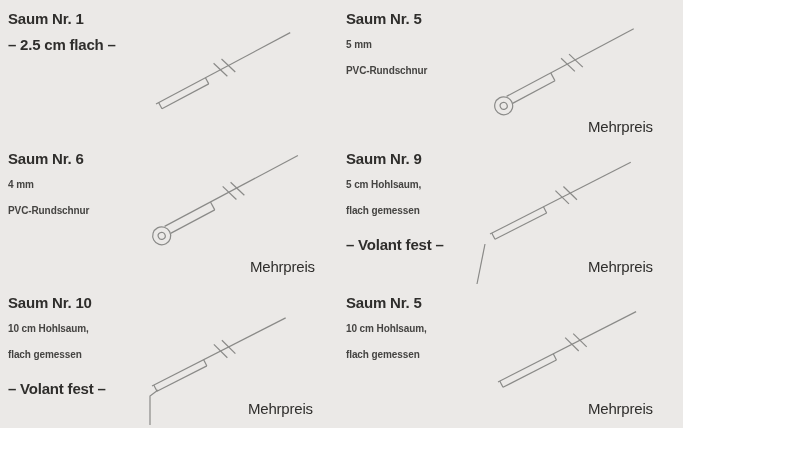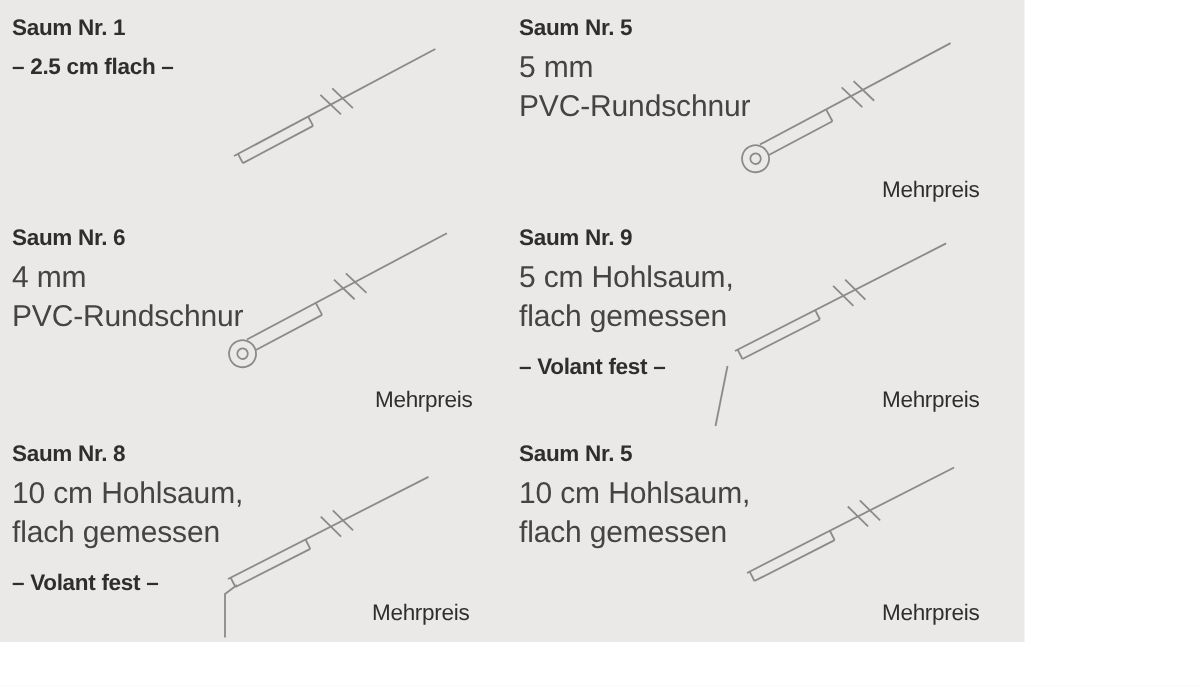--- a/index.html
+++ b/index.html
@@ -15,21 +15,21 @@
     position:absolute;left:0;top:0;
     width:683px;height:428px;
     background:#ebe9e7;
   }
   .ptext{position:absolute;}
   .title{
     font-size:15px;font-weight:bold;color:#2f2e2c;
     line-height:26px;letter-spacing:-0.2px;
   }
   .line{
-    font-size:20px;color:#454442;line-height:26px;letter-spacing:-0.1px;
+    font-size:10px;color:#454442;line-height:26px;letter-spacing:-0.1px;font-weight:bold;
   }
   .note{
     font-size:15px;font-weight:bold;color:#2f2e2c;
     line-height:26px;margin-top:8px;letter-spacing:-0.2px;
   }
   .note.tight{margin-top:0;text-align:center;}
   .mehrpreis{
     position:absolute;
     font-size:15px;font-weight:normal;color:#2f2e2c;letter-spacing:-0.2px;
   }
@@ -108,21 +108,21 @@
       <line x1="2" y1="0" x2="2" y2="7"></line>
       <line x1="60" y1="0" x2="60" y2="7"></line>
       <line x1="78" y1="-9" x2="84" y2="9"></line>
       <line x1="87" y1="-9" x2="93" y2="9"></line>
     </g>
     <line x1="11" y1="96" x2="3" y2="136"></line>
   </svg>
   <div class="mehrpreis" style="left:588px;top:258px">Mehrpreis</div>
 
   <div class="ptext" style="left:8px;top:290px">
-    <div class="title">Saum Nr. 8</div>
+    <div class="title">Saum Nr. 10</div>
     <div class="line">10 cm Hohlsaum,</div>
     <div class="line">flach gemessen</div>
     <div class="note">– Volant fest –</div>
   </div>
   <svg class="draw" style="left:138px;top:294px" width="170" height="136" viewBox="0 0 170 136">
     <g transform="translate(14,92) rotate(-27)">
       <line x1="0" y1="0" x2="150" y2="0"></line>
       <line x1="2" y1="7" x2="58" y2="7"></line>
       <line x1="2" y1="0" x2="2" y2="7"></line>
       <line x1="58" y1="0" x2="58" y2="7"></line>

